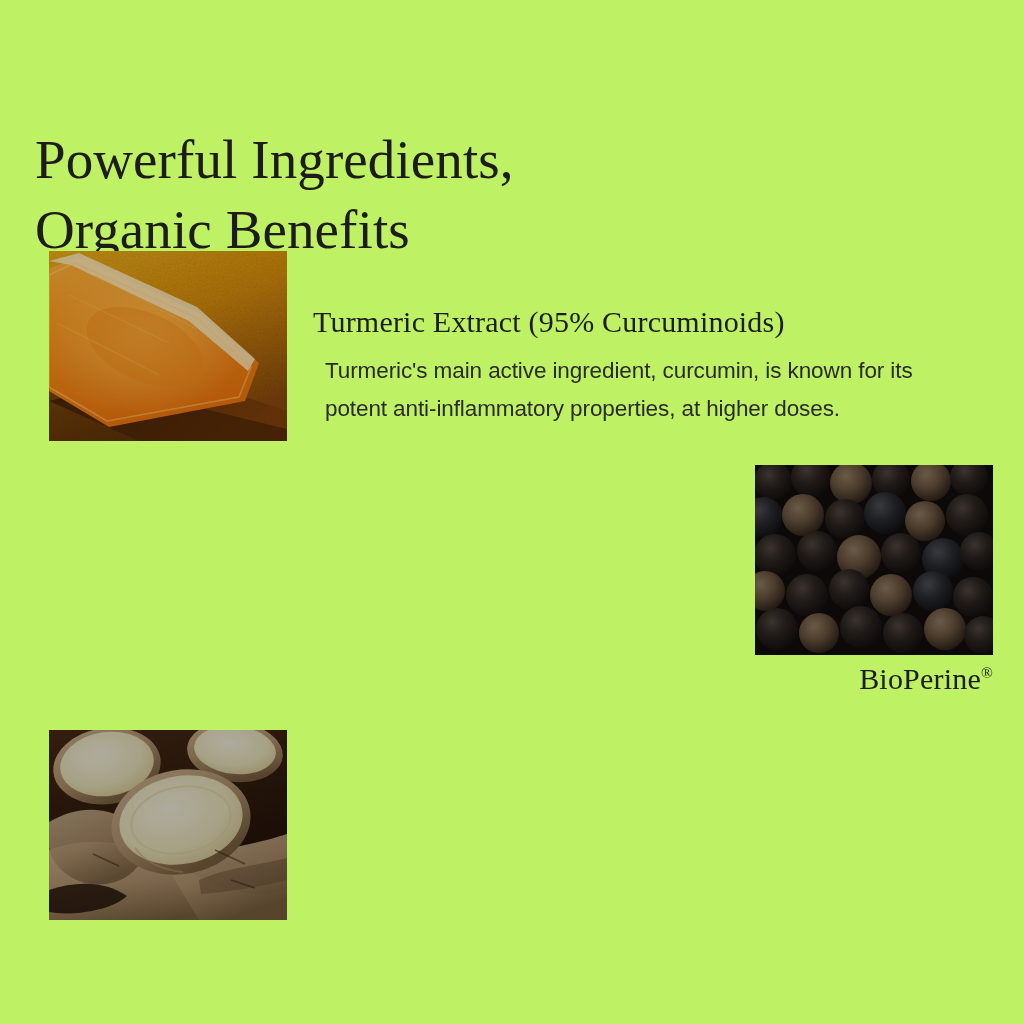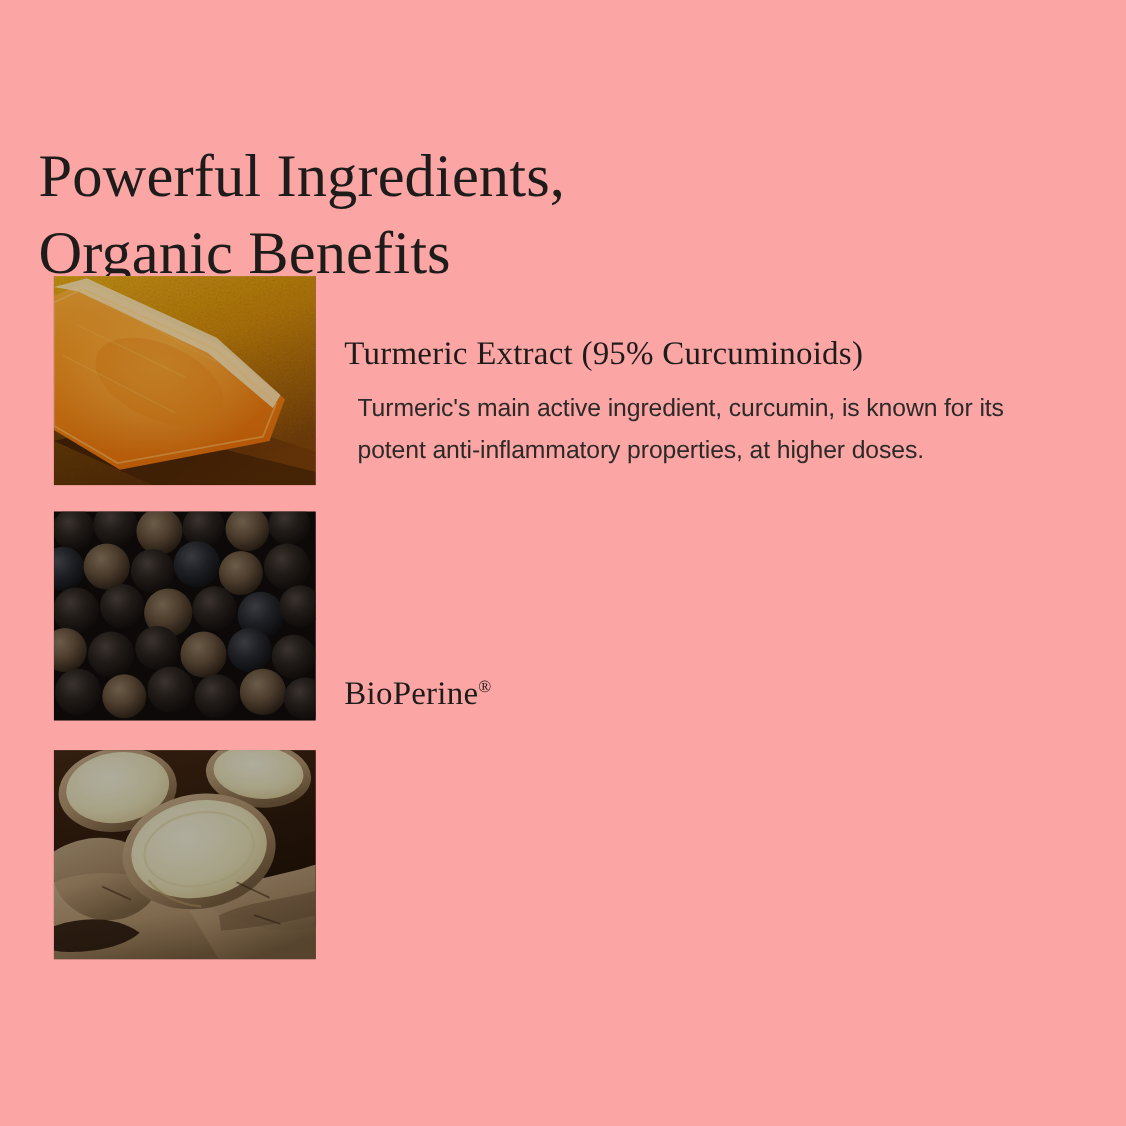--- a/index.html
+++ b/index.html
@@ -10,21 +10,21 @@
     width: 1024px;
     height: 1024px;
     background: #f5f1ed;
     font-family: "Liberation Sans", sans-serif;
     overflow: hidden;
   }
   .page {
     position: relative;
     width: 1024px;
     height: 1024px;
-    background: #fca5a5;
+    background: #bef264;
   }
 
   
   .heading {
     position: absolute;
     left: 35px;
     top: 88px;
     width: 700px;
     font-family: "Liberation Serif", "DejaVu Serif", serif;
     font-size: 55px;
@@ -84,21 +84,21 @@
     font-weight: 400;
     color: #2b2a28;
     margin: 12px;
     letter-spacing: -0.1px;
   }
 
   
   .row-1 .copy { padding-top: 22px; }
   .row-2 .copy { padding-top: 6px; }
   .row-3 .copy { padding-top: 18px; }
-  .row-2 { margin-bottom: 27px; }
+  .row-2 { margin-bottom: 27px; flex-direction: column; }
 </style>
 </head>
 <body>
 
 <div class="page">
 
   <h1 class="heading">
     <span class="line">Powerful Ingredients,</span>
     <span class="line">Organic Benefits</span>
   </h1>

